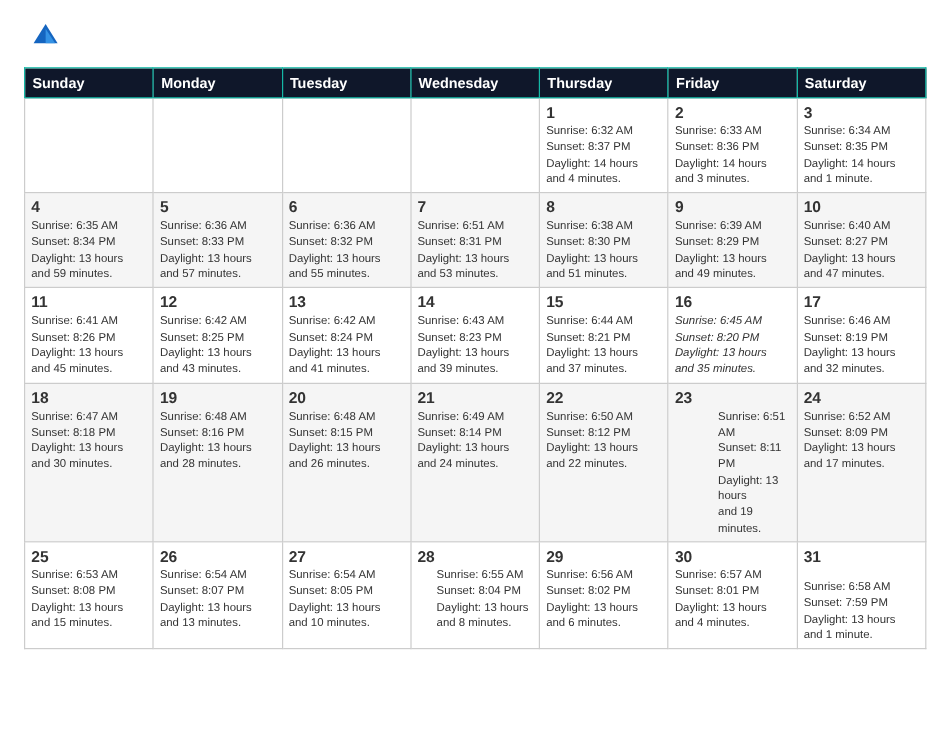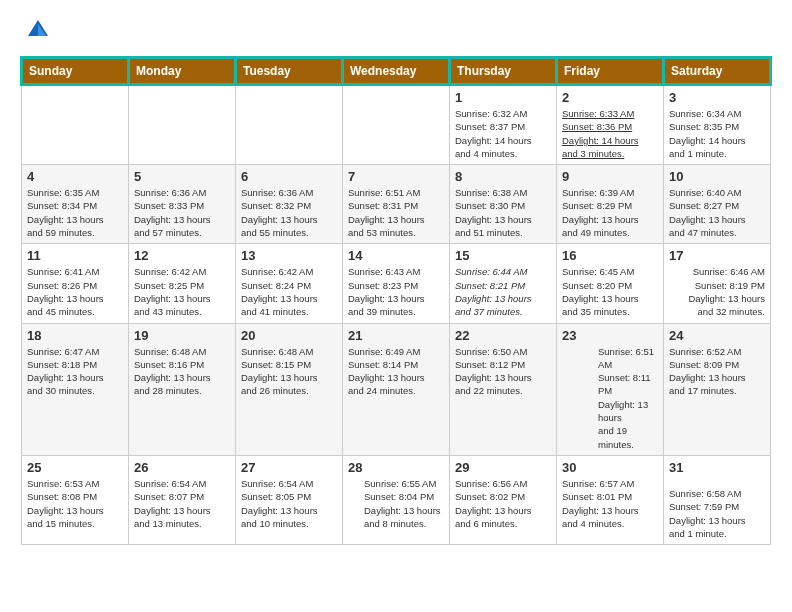--- a/index.html
+++ b/index.html
@@ -56,27 +56,27 @@
     }
     .subtitle {
       font-size: 14px;
       color: #555;
     }
     .calendar {
       width: 100%;
       border-collapse: collapse;
     }
     .calendar th {
-      background: #a16207;
+      background: #0f172a;
       color: #fff;
       font-size: 12px;
       font-weight: bold;
       padding: 5px 6px;
       text-align: left;
-      border: 3px solid #14b8a6;
+      border: 1px solid #14b8a6;
     }
     .calendar td {
       border: 1px solid #ccc;
       vertical-align: top;
       padding: 4px 5px;
       width: calc(100% / 7);
       min-height: 70px;
     }
     .calendar tr:nth-child(even) td {
       background: #f5f5f5;
@@ -141,21 +141,21 @@
           <td class="empty-cell"></td>
           <td>
             <span class="day-number">1</span>
             <div class="day-info" style="white-space: pre-line;">Sunrise: 6:32 AM
 Sunset: 8:37 PM
 Daylight: 14 hours
 and 4 minutes.</div>
           </td>
           <td>
             <span class="day-number">2</span>
-            <div class="day-info" style="white-space: pre-line; text-decoration: underline;">Sunrise: 6:33 AM
+            <div class="day-info" style="white-space: pre-line;">Sunrise: 6:33 AM
 Sunset: 8:36 PM
 Daylight: 14 hours
 and 3 minutes.</div>
           </td>
           <td>
             <span class="day-number">3</span>
             <div class="day-info" style="white-space: pre-line;">Sunrise: 6:34 AM
 Sunset: 8:35 PM
 Daylight: 14 hours
 and 1 minute.</div>
@@ -236,35 +236,35 @@
           </td>
           <td>
             <span class="day-number">14</span>
             <div class="day-info" style="white-space: pre-line;">Sunrise: 6:43 AM
 Sunset: 8:23 PM
 Daylight: 13 hours
 and 39 minutes.</div>
           </td>
           <td>
             <span class="day-number">15</span>
-            <div class="day-info" style="white-space: pre-line; font-style: italic;">Sunrise: 6:44 AM
+            <div class="day-info" style="white-space: pre-line;">Sunrise: 6:44 AM
 Sunset: 8:21 PM
 Daylight: 13 hours
 and 37 minutes.</div>
           </td>
           <td>
             <span class="day-number">16</span>
-            <div class="day-info" style="white-space: pre-line;">Sunrise: 6:45 AM
+            <div class="day-info" style="white-space: pre-line; font-style: italic;">Sunrise: 6:45 AM
 Sunset: 8:20 PM
 Daylight: 13 hours
 and 35 minutes.</div>
           </td>
           <td>
             <span class="day-number">17</span>
-            <div class="day-info" style="white-space: pre-line; text-align: right;">Sunrise: 6:46 AM
+            <div class="day-info" style="white-space: pre-line;">Sunrise: 6:46 AM
 Sunset: 8:19 PM
 Daylight: 13 hours
 and 32 minutes.</div>
           </td>
         </tr>
         <tr>
           <td>
             <span class="day-number">18</span>
             <div class="day-info" style="white-space: pre-line;">Sunrise: 6:47 AM
 Sunset: 8:18 PM

